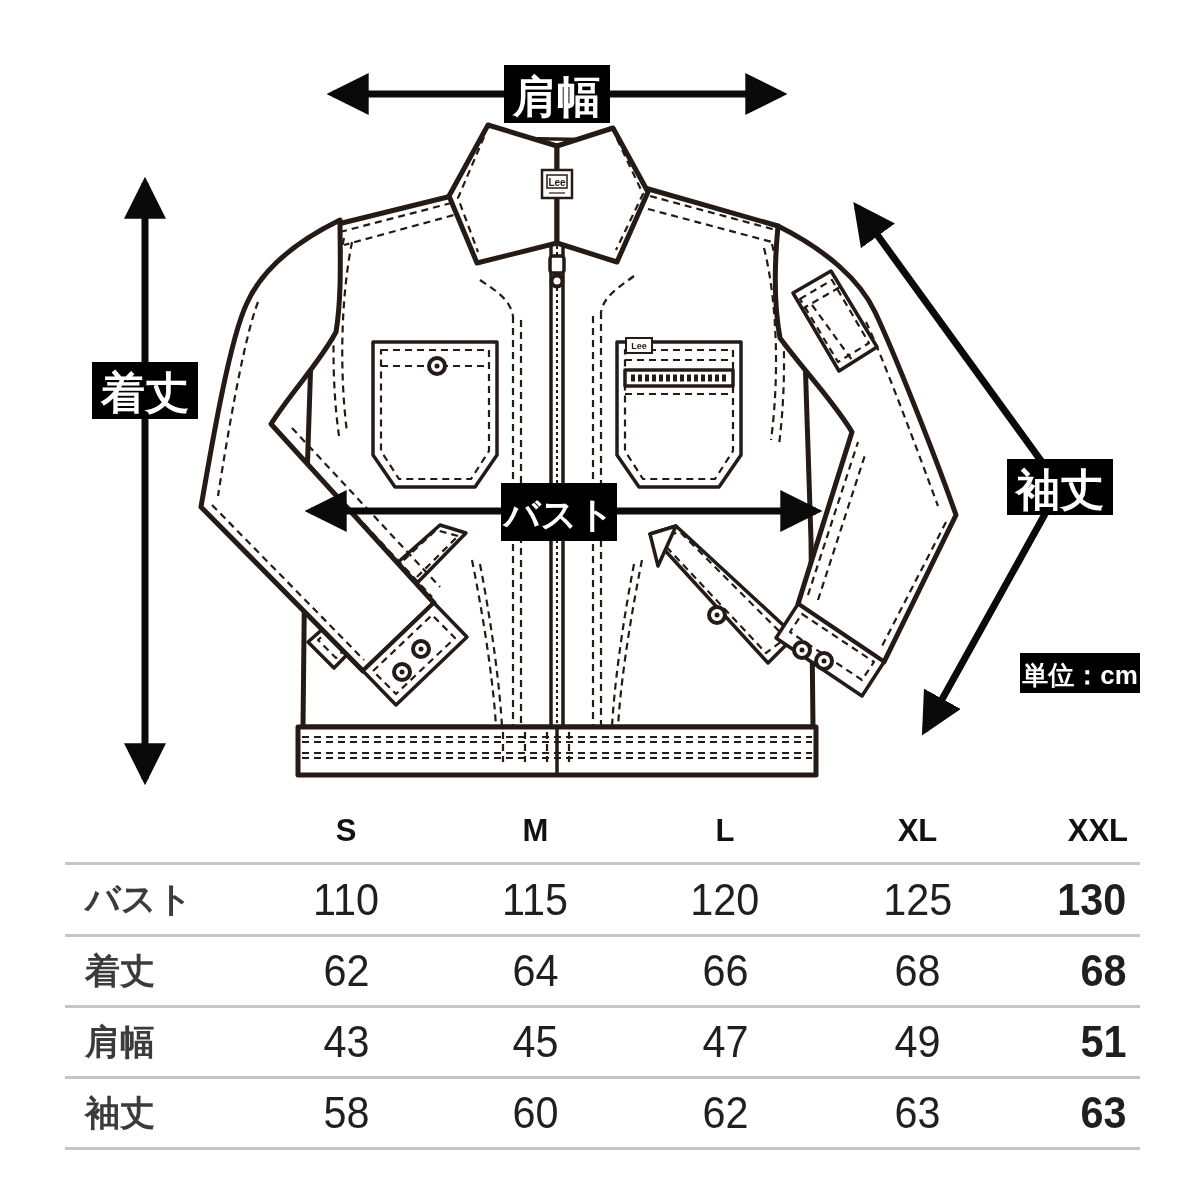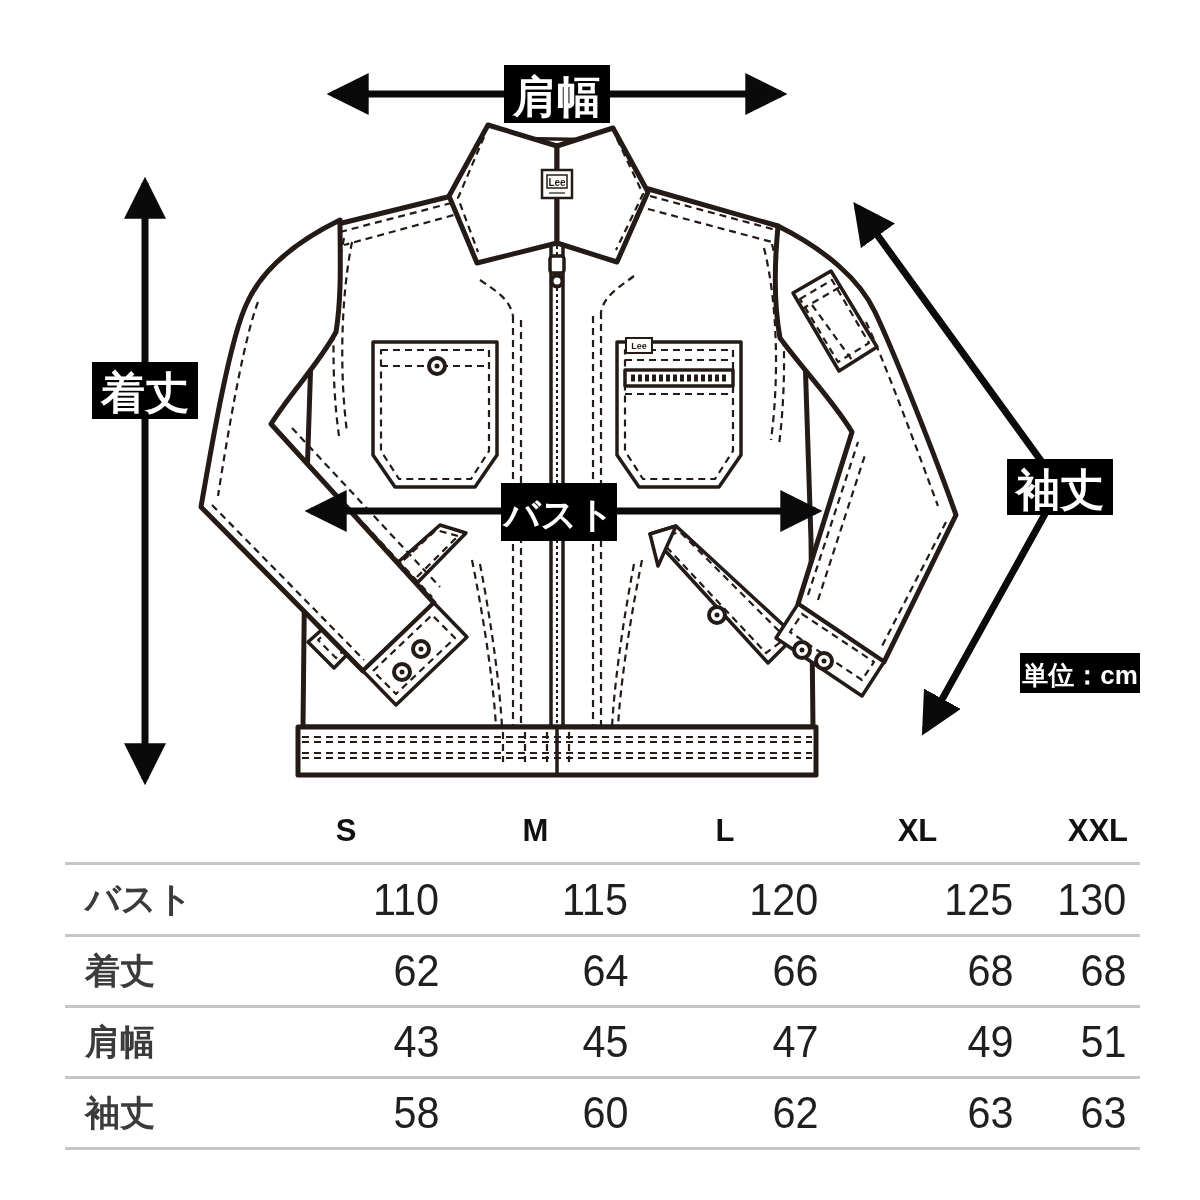--- a/index.html
+++ b/index.html
@@ -25,25 +25,25 @@
   .box-label{fill:var(--label_text);font-weight:700;text-anchor:middle;dominant-baseline:central;
              font-family:"Liberation Sans","DejaVu Sans",sans-serif;}
   .tagtext{fill:var(--ink);font-weight:700;text-anchor:middle;dominant-baseline:central;
            font-family:"Liberation Sans","DejaVu Sans",sans-serif;}
 
   
   .size-table{position:absolute;left:65px;top:800px;width:1075px;border-collapse:collapse;table-layout:fixed;}
   .size-table td,.size-table th{padding:0;margin:0;vertical-align:middle;}
   .size-table thead th{height:62px;border-bottom:3px solid var(--table_rule);
                        font-size:31px;font-weight:700;color:#111;text-align:center;}
-  .size-table tbody td{height:68px;border-bottom:3px solid var(--table_rule);text-align:right;}
+  .size-table tbody td{height:68px;border-bottom:3px solid var(--table_rule);text-align:center;}
   .size-table tbody tr:first-child td{height:69px;}
   .row-label{font-size:35px;font-weight:700;color:var(--table_label);text-align:left !important;padding-left:20px !important;}
   .num{display:inline-block;font-size:44px;color:var(--table_text);transform:scaleX(.94);}
-  .col-last{text-align:right !important;padding-right:12px !important;}
+  .col-last{text-align:right !important;padding-right:12px !important;font-weight:bold;}
 </style>
 </head>
 <body>
 
 <div class="page">
 
   <svg class="hero" viewBox="0 0 1200 800" aria-hidden="true">
     <defs>
       <marker id="ah" viewBox="0 0 10 10" refX="8.5" refY="5" markerWidth="6" markerHeight="6" orient="auto-start-reverse">
         <path class="ah" d="M0,0 L10,5 L0,10 Z"></path>

